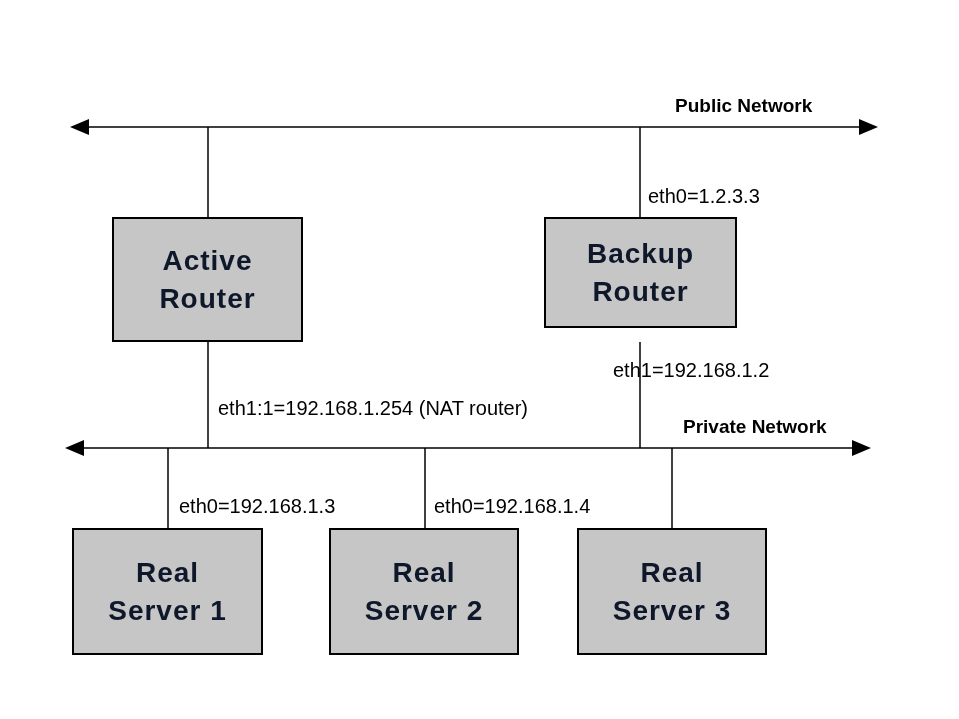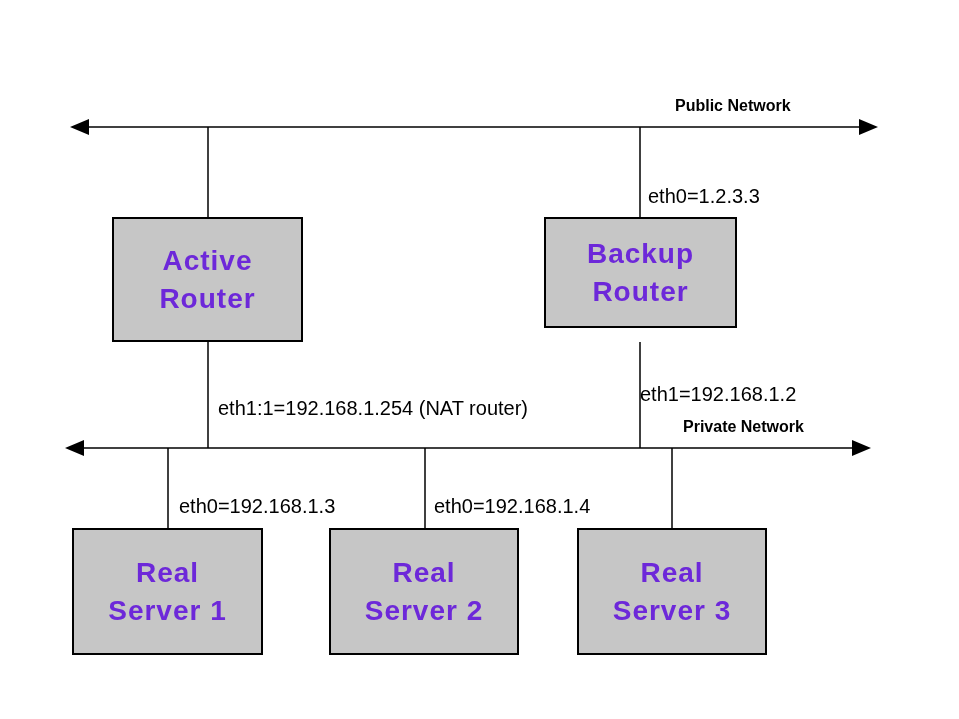--- a/index.html
+++ b/index.html
@@ -28,33 +28,33 @@
     display: flex;
     align-items: center;
     justify-content: center;
     text-align: center;
   }
   .node-box .node-label {
     font-size: 28px;
     font-weight: bold;
     line-height: 38px;
     letter-spacing: 1px;
-    color: #6d28d9;
+    color: #0f172a;
     white-space: pre-line;
   }
   .iface-label {
     position: absolute;
     font-size: 20px;
     line-height: 30px;
     color: #000000;
     white-space: nowrap;
   }
   .net-label {
     position: absolute;
-    font-size: 16px;
+    font-size: 19px;
     font-weight: bold;
     line-height: 24px;
     color: #000000;
     white-space: nowrap;
   }
 </style>
 </head>
 <body style="background: rgb(255, 255, 255);">
 
 <div class="canvas">
@@ -77,21 +77,21 @@
     <line x1="425" y1="448" x2="425" y2="528" stroke="#000000" stroke-width="1.5"></line>
     <line x1="672" y1="448" x2="672" y2="528" stroke="#000000" stroke-width="1.5"></line>
   </svg>
 
   <div class="net-label" style="left:675px; top:94px;">Public Network</div>
   <div class="net-label" style="left:683px; top:415px;">Private Network</div>
 
   <div class="iface-label" style="left:648px; top:181px;">eth0=1.2.3.3</div>
 
   <div class="iface-label" style="left:218px; top:393px;">eth1:1=192.168.1.254 (NAT router)</div>
-  <div class="iface-label" style="left:640px; top:355px;margin-top:24px;">eth1=192.168.1.2</div>
+  <div class="iface-label" style="left:613px; top:355px;">eth1=192.168.1.2</div>
 
   <div class="iface-label" style="left:179px; top:491px;text-align:right;">eth0=192.168.1.3</div>
   <div class="iface-label" style="left:434px; top:491px;">eth0=192.168.1.4</div>
 
   <div class="node-box" style="left:112px; top:217px; width:191px; height:125px;">
     <span class="node-label">Active
 Router</span>
   </div>
   <div class="node-box" style="left:544px; top:217px; width:193px; height:111px;">
     <span class="node-label">Backup

